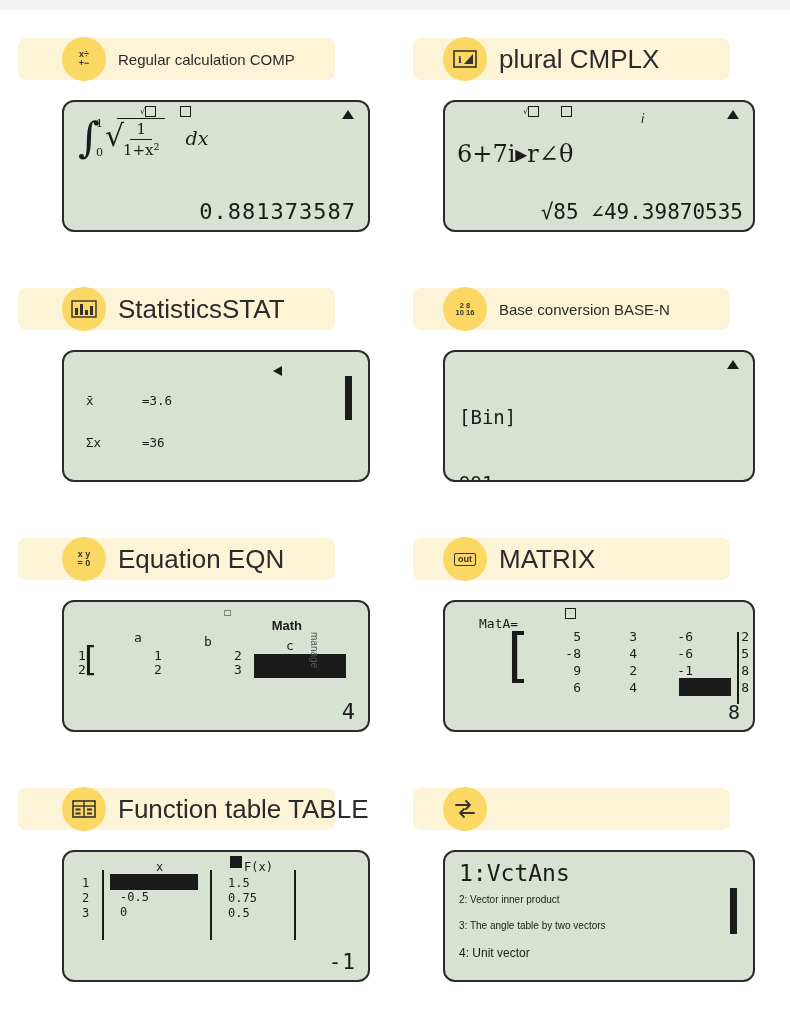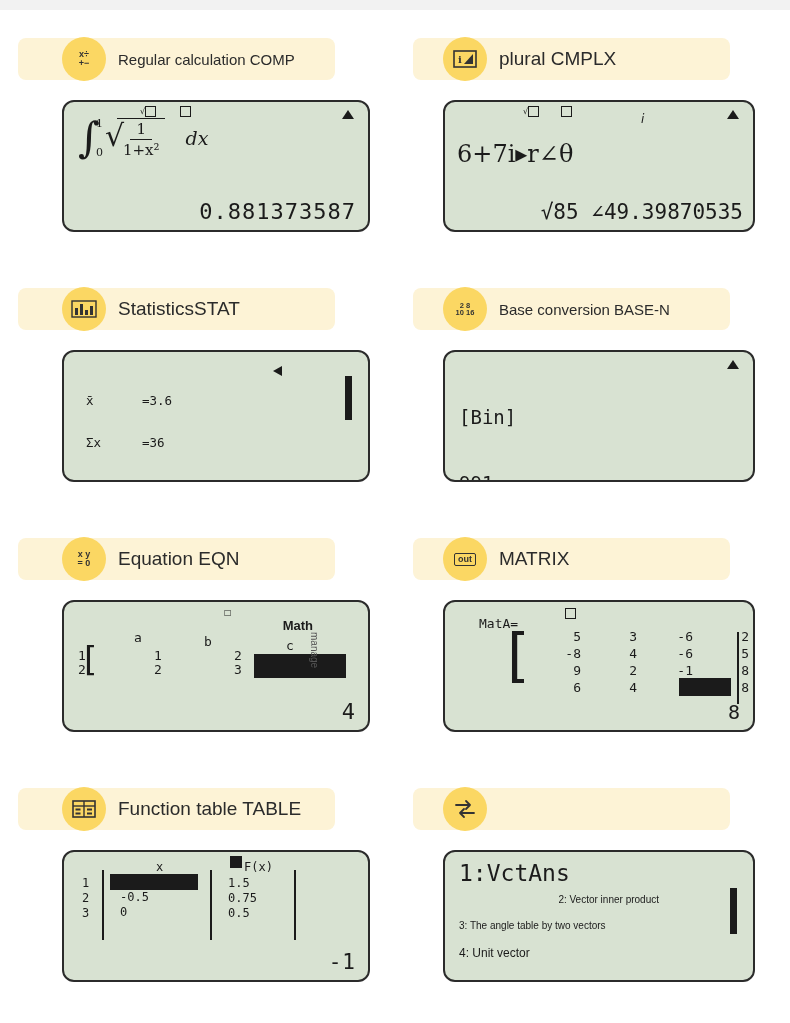--- a/index.html
+++ b/index.html
@@ -89,21 +89,21 @@
     position: absolute;
     left: 118px;
     top: 26px;
     height: 42px;
     display: flex;
     align-items: center;
     font-size: 15px;
     color: #2b2b2b;
     white-space: nowrap;
   }
-  .pill-label.big { font-size: 19px; }
+  .pill-label.big { font-size: 26px; }
 
   
   .lcd {
     position: absolute;
     left: 62px;
     top: 88px;
     width: 308px;
     height: 132px;
     background: #d8e2d2;
     border: 2px solid #2b2b2b;
@@ -264,21 +264,21 @@
     left: 14px;
     top: 10px;
     font-size: 19px;
     line-height: 22px;
     font-family: "DejaVu Sans Mono", monospace;
     white-space: pre;
     letter-spacing: 0px;
   }
   .eqn-math {
     position: absolute;
-    right: 55px;
+    right: 66px;
     top: 16px;
     font-size: 13px;
     font-weight: bold;
     font-family: "Liberation Sans", sans-serif;
   }
   .eqn-col {
     position: absolute;
     font-family: "DejaVu Sans Mono", monospace;
     font-size: 13px;
   }
@@ -603,20 +603,20 @@
       <div class="badge">
         <svg width="24" height="20" viewBox="0 0 24 20">
           <path d="M3 6 L17 6 L13 2 M17 6 L13 10" fill="none" stroke="#333" stroke-width="1.8" stroke-linecap="round" stroke-linejoin="round"></path>
           <path d="M21 14 L7 14 L11 10 M7 14 L11 18" fill="none" stroke="#333" stroke-width="1.8" stroke-linecap="round" stroke-linejoin="round"></path>
         </svg>
       </div>
 
       <div class="lcd">
         <div class="bar-right" style="top:36px;height:46px;"></div>
         <div class="vec-title">1:VctAns</div>
-        <div class="vec-item" style="top:42px;text-align:right;">2: Vector inner product</div>
+        <div class="vec-item" style="top:42px;">2: Vector inner product</div>
         <div class="vec-item" style="top:68px;">3: The angle table by two vectors</div>
         <div class="vec-item" style="top:96px;font-size:12px;">4: Unit vector</div>
       </div>
     </div>
 
   </div>
 </div>
 
 </body></html>

